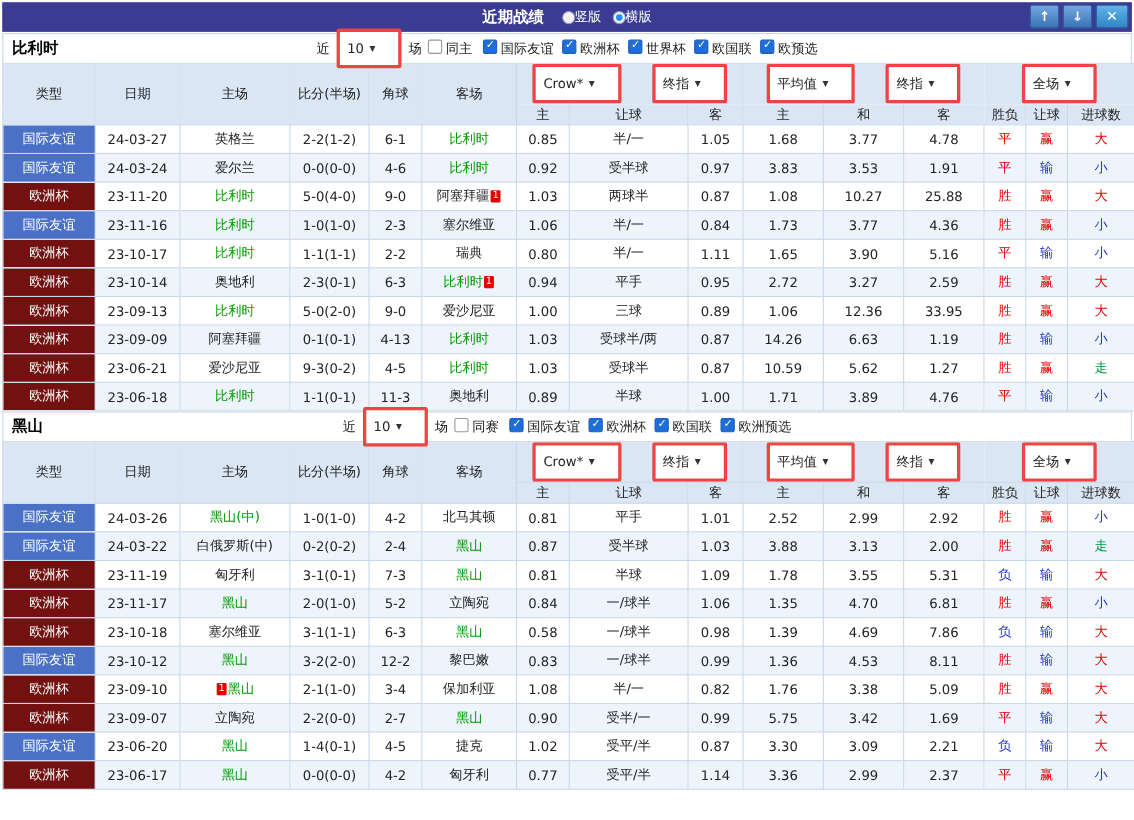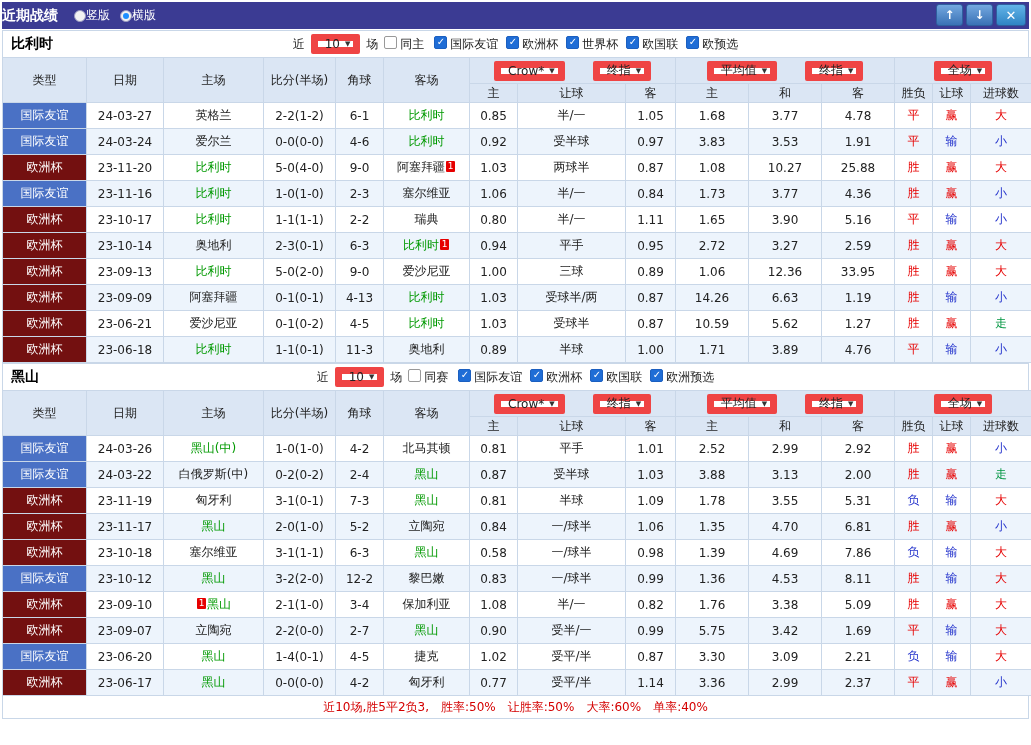--- a/index.html
+++ b/index.html
@@ -1,34 +1,34 @@
 <!DOCTYPE html>
 <html><head>
 <meta charset="utf-8">
 <style>
   *{box-sizing:border-box;margin:0;padding:0}
   html,body{background:#fff}
   body{font-family:"DejaVu Sans","Liberation Sans",sans-serif;font-size:12px;color:#222;width:1031px}
   #app{width:1031px;height:745px;padding:2px;overflow:hidden;background:#fff}
   
   .titlebar{height:27px;background:#3b3b93;display:flex;align-items:center;position:relative;color:#fff;margin-bottom:1px}
-  .tb-center{flex:1;display:flex;justify-content:flex-start;align-items:center;gap:16px}
+  .tb-center{flex:1;display:flex;justify-content:center;align-items:center;gap:16px}
   .tb-title{font-weight:bold;font-size:14px}
   .radio{display:inline-flex;align-items:center;gap:0;cursor:pointer;font-size:12px;color:#fff}
   .rdot{width:12px;height:12px;border-radius:50%;background:#f2f2f2;border:1px solid #9a9ac0;position:relative;display:inline-block}
   .radio.sel .rdot::after{content:"";position:absolute;left:2px;top:2px;width:6px;height:6px;border-radius:50%;background:#1e8fff}
   .winbtns{position:absolute;right:3px;top:2px;display:flex;gap:3px}
   .wbtn{width:27px;height:22px;border-radius:3px;background:linear-gradient(#74a8e0,#3a72b5);border:1px solid #2f5f9e;color:#fff;display:flex;align-items:center;justify-content:center;font-size:12px;font-weight:bold;cursor:pointer}
   .wbtn.close{width:30px;background:linear-gradient(#62b4e8,#2f84c4);font-size:13px}
   
   .filter-row{height:27px;border:1px solid #c9d7e8;border-bottom:none;display:flex;align-items:center;position:relative;background:#fff}
   .team-name{position:absolute;left:8px;font-weight:bold;font-size:14px;color:#000}
   .filters{margin:0 auto;display:flex;align-items:center;gap:6px}
   .comp-filters{display:inline-flex;gap:8px;margin-left:4px}
-  .sel-box{display:inline-flex;align-items:center;border:7px solid #ef4444;background:#fff;height:20px;padding:0 3px 0 7px;border-radius:2px;cursor:pointer;white-space:nowrap}
+  .sel-box{display:inline-flex;align-items:center;border:3px solid #ef4444;background:#fff;height:36px;padding:0 21px 0 7px;border-radius:2px;cursor:pointer;white-space:nowrap}
   .caret{font-size:7px;color:#333;margin-left:5px}
   .chk{display:inline-flex;gap:3px;cursor:pointer;white-space:nowrap}
   .box{width:13px;height:13px;border:1px solid #999;background:#fff;border-radius:2px;display:inline-flex;align-items:center;justify-content:center;font-size:10px;color:#fff;line-height:1}
   .chk.on .box{background:#1f6dd6;border-color:#1b5fc0}
   .chk.on .box::after{content:"✓"}
   
   table{border-collapse:collapse;table-layout:fixed;width:100%}
   th,td{border:1px solid #c9d7e8;text-align:center;white-space:nowrap;overflow:hidden;padding:0}
   thead th{background:#dbe6f4;font-weight:normal;color:#222}
   tr.hr1 th{height:26px}
@@ -319,21 +319,21 @@
     <td>6.63</td>
     <td>1.19</td>
     <td class="c-r">胜</td>
     <td class="c-b">输</td>
     <td class="c-b">小</td>
   </tr>
             <tr>
     <td class="euro">欧洲杯</td>
     <td>23-06-21</td>
     <td><span>爱沙尼亚</span></td>
-    <td>0-1(0-2)</td>
+    <td>9-3(0-2)</td>
     <td>4-5</td>
     <td><span class="focus">比利时</span></td>
     <td>1.03</td>
     <td>受球半</td>
     <td>0.87</td>
     <td>10.59</td>
     <td>5.62</td>
     <td>1.27</td>
     <td class="c-r">胜</td>
     <td class="c-r">赢</td>
@@ -631,22 +631,15 @@
     <td>1.14</td>
     <td>3.36</td>
     <td>2.99</td>
     <td>2.37</td>
     <td class="c-r">平</td>
     <td class="c-r">赢</td>
     <td class="c-b">小</td>
   </tr>
           </tbody>
     </table>
-    <div class="summary">
-          <span>近10场,胜5平2负3,</span>
-          <span>胜率:50%</span>
-          <span>让胜率:50%</span>
-          <span>大率:60%</span>
-          <span>单率:40%</span>
-        </div>
   </section>
 </div>
 </div>
 
 </body></html>

